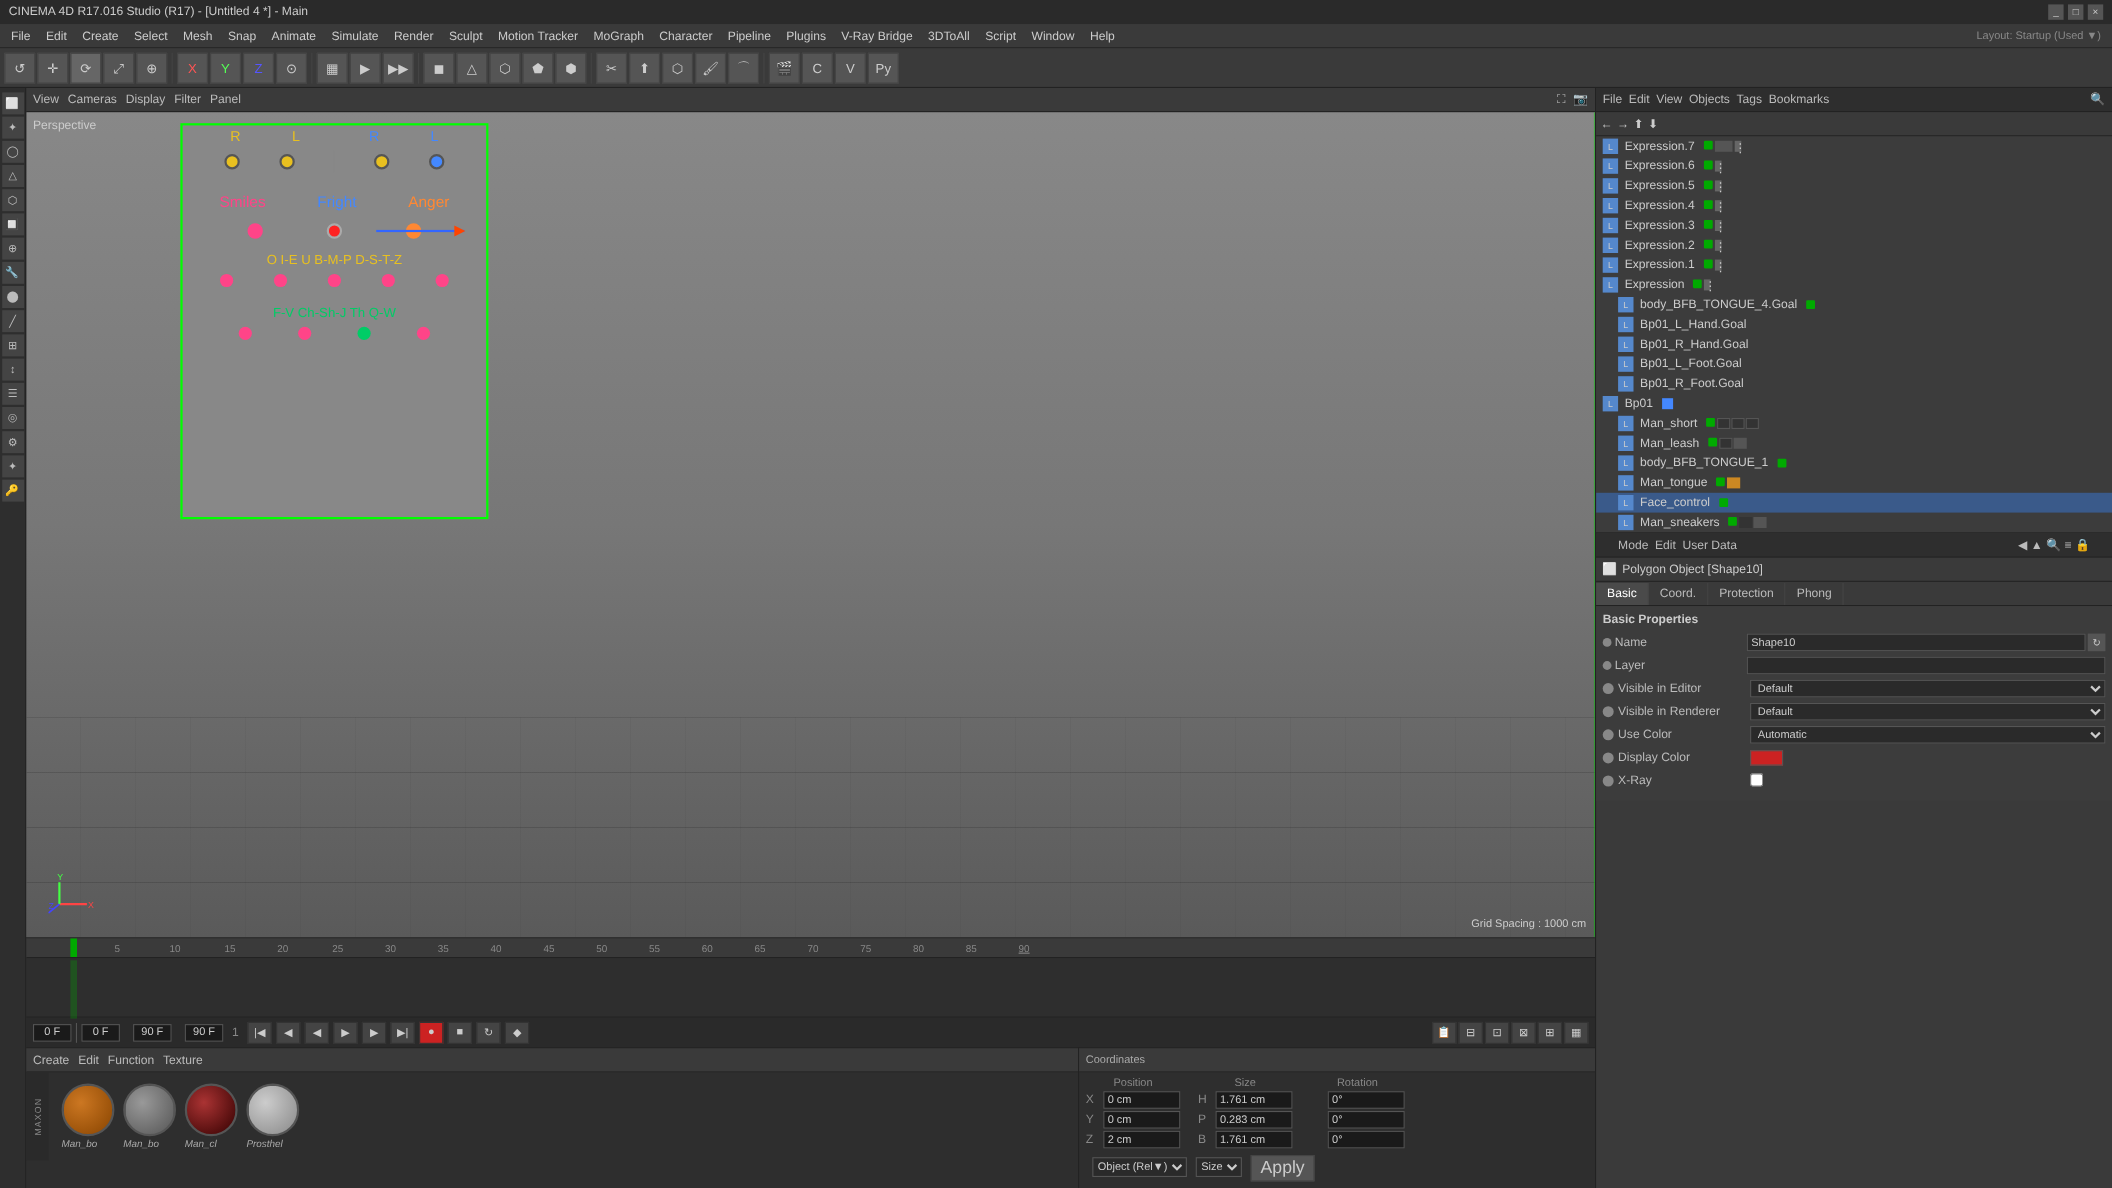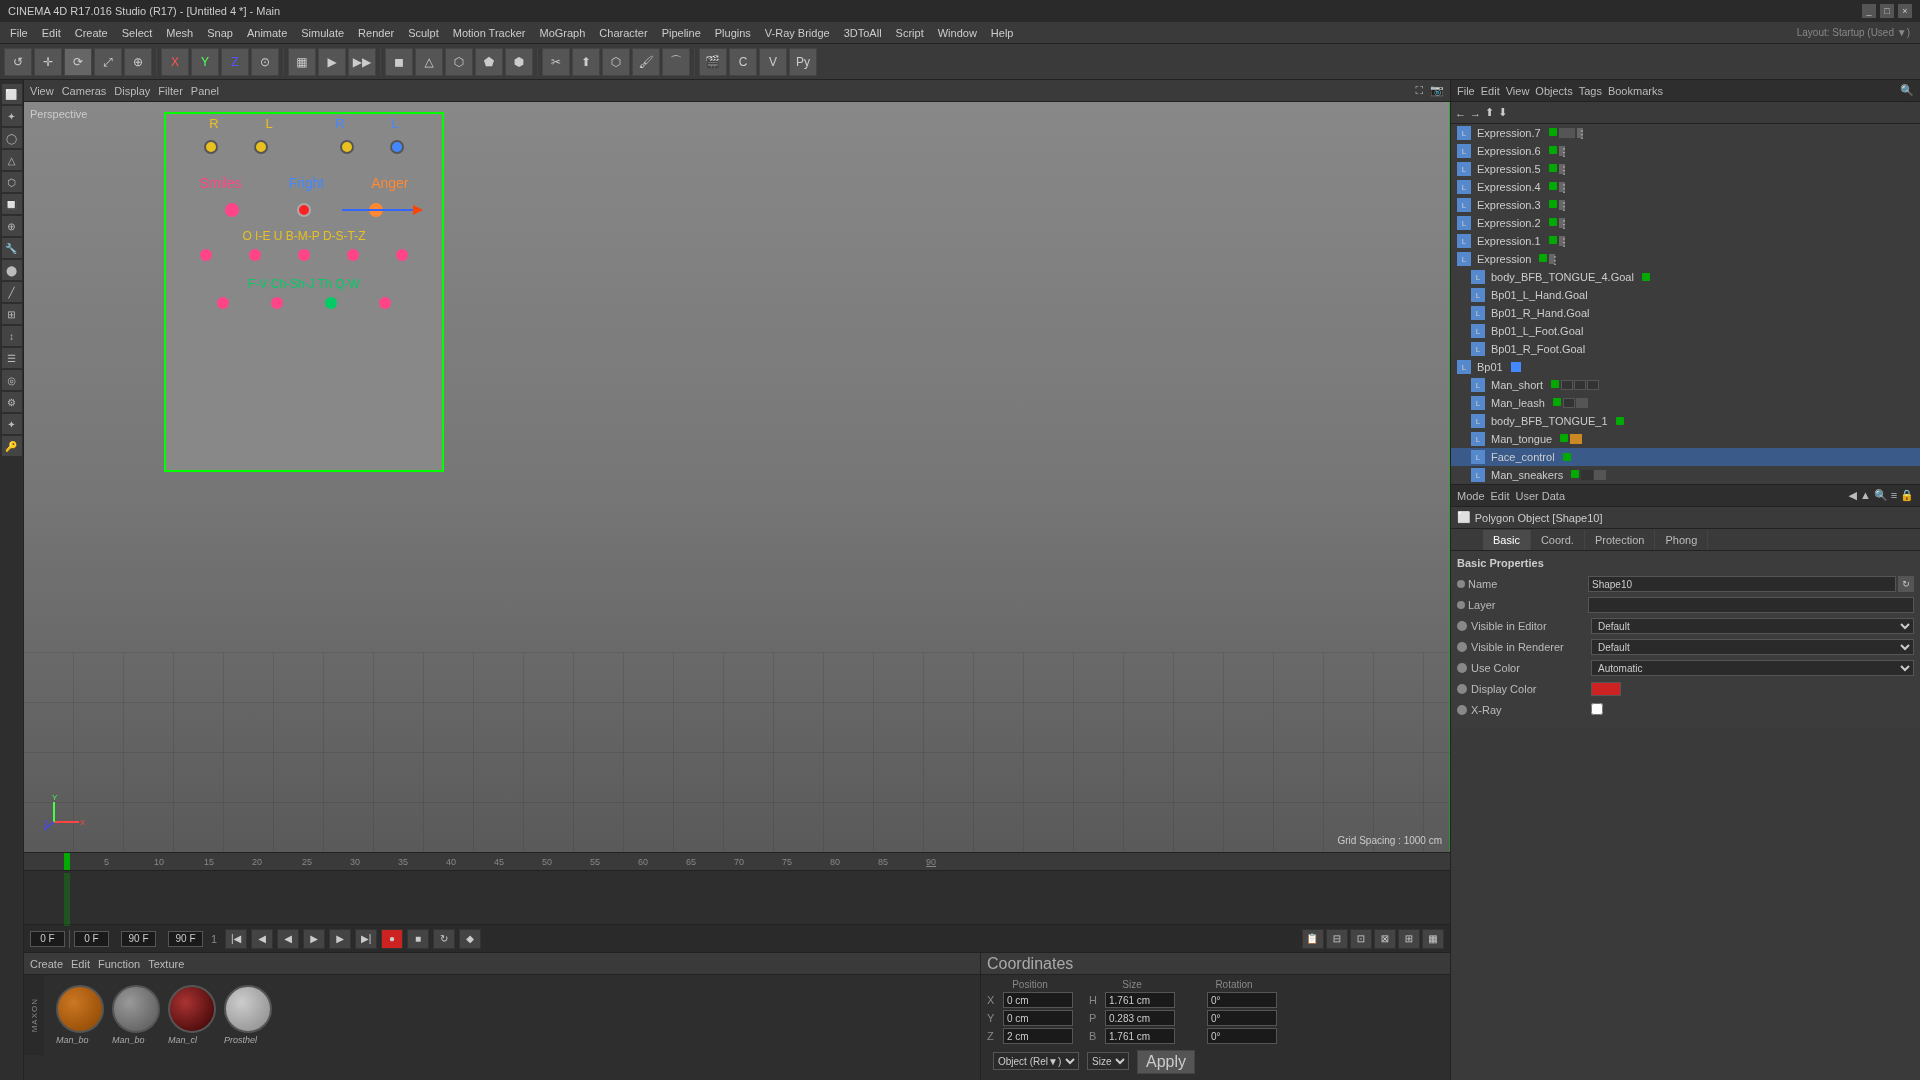--- a/index.html
+++ b/index.html
@@ -65,28 +65,28 @@
     #obj-list { flex: 1; overflow-y: auto; background: #3c3c3c; max-height: 360px; }
     .obj-item { height: 18px; display: flex; align-items: center; padding: 0 6px; gap: 4px; font-size: 11px; color: #ccc; cursor: pointer; }
     .obj-item.selected { background: #3a5a8a; }
     .obj-icon { width: 14px; height: 14px; background: #5588cc; display: inline-flex; align-items: center; justify-content: center; font-size: 8px; margin-right: 2px; }
     .obj-dots { display: flex; gap: 2px; margin-left: 4px; }
 
     
     #properties-panel { border-top: 1px solid #222; }
 
     
-    #mode-bar { height: 22px; background: #2e2e2e; display: flex; align-items: center; padding: 0 6px; gap: 6px; border-bottom: 1px solid #222; }
+    #mode-bar { height: 22px; background: #2e2e2e; display: flex; align-items: center; padding: 0 20px; gap: 6px; border-bottom: 1px solid #222; }
     #mode-bar span { font-size: 11px; color: #bbb; cursor: pointer; }
 
     
     #props-header { height: 22px; background: #3a3a3a; display: flex; align-items: center; padding: 0 6px; font-size: 11px; color: #ccc; border-bottom: 1px solid #222; }
 
     
-    #props-tabs { height: 22px; background: #3a3a3a; display: flex; align-items: center; border-bottom: 1px solid #222; padding-left: 32px; }
+    #props-tabs { height: 22px; background: #3a3a3a; display: flex; align-items: center; border-bottom: 1px solid #222; }
     .props-tab { padding: 4px 10px; font-size: 11px; color: #bbb; cursor: pointer; border-right: 1px solid #444; }
     .props-tab.active { background: #4a4a4a; color: #fff; }
 
     
     #props-content { padding: 6px; background: #3c3c3c; }
     .props-section-title { font-size: 11px; color: #ccc; font-weight: bold; margin-bottom: 6px; }
     .props-row { display: flex; align-items: center; margin-bottom: 3px; height: 18px; }
     .props-label { width: 120px; font-size: 11px; color: #bbb; flex-shrink: 0; }
     .props-value { flex: 1; }
     .props-input { width: 100%; height: 16px; background: #2a2a2a; border: 1px solid #555; color: #ccc; font-size: 10px; padding: 0 3px; }
@@ -408,21 +408,21 @@
             <div class="material-item">
               <div class="material-thumb white-sphere"></div>
               <span class="material-name">Prosthel</span>
             </div>
           </div>
         </div>
       </div>
 
       <div id="coord-panel">
         <div id="coord-header">
-          <span style="color:#aaa;font-size:16px;">Coordinates</span>
+          <span style="color:#aaa;font-size:10px;">Coordinates</span>
         </div>
         <div id="coord-content">
           <div style="display:flex;gap:16px;">
 
             <div>
               <div style="font-size:10px;color:#888;margin-bottom:2px;text-align:center;">Position</div>
               <div class="coord-row">
                 <span class="coord-label">X</span>
                 <input class="coord-field" type="text" value="0 cm" style="">
               </div>

